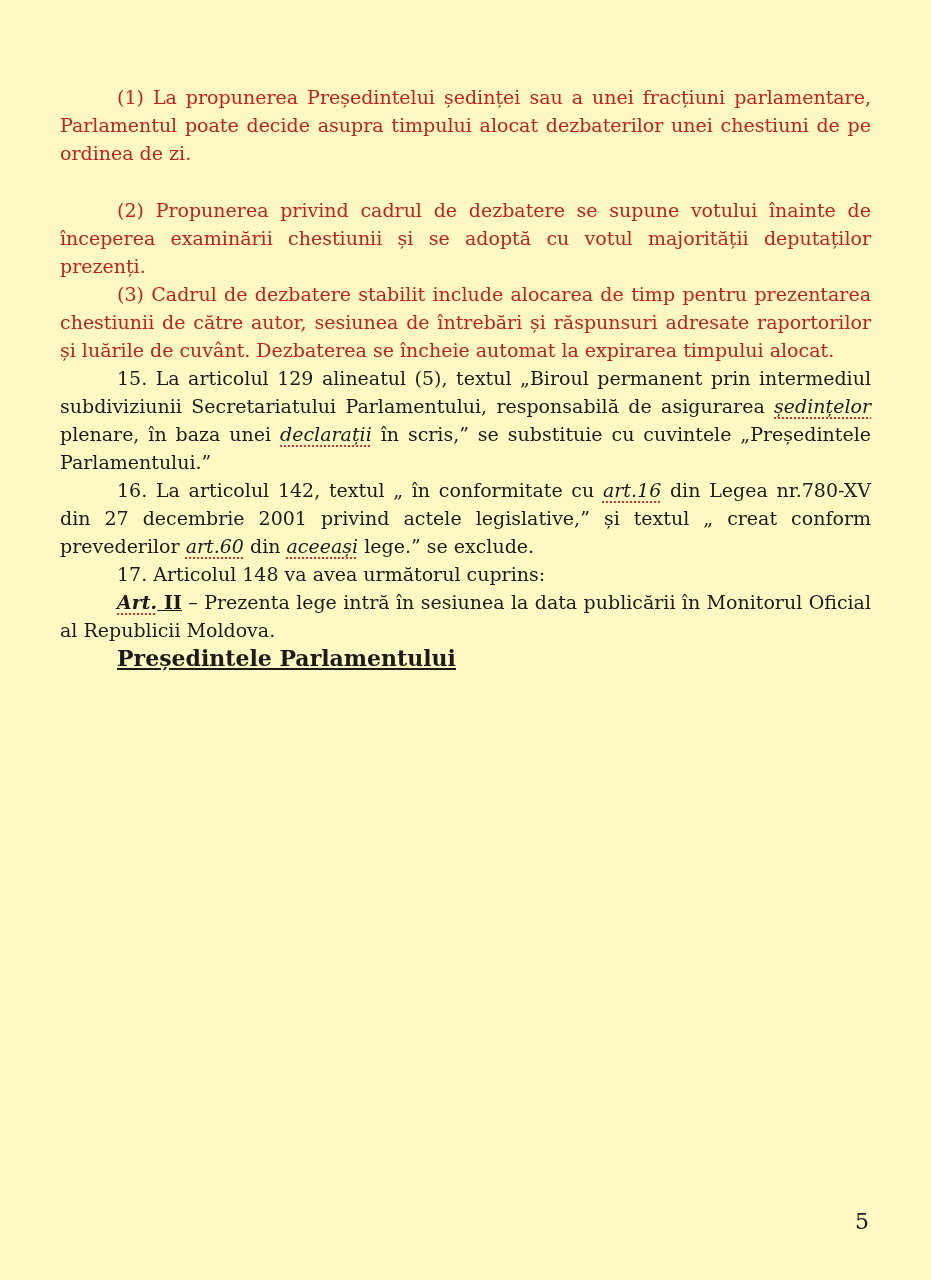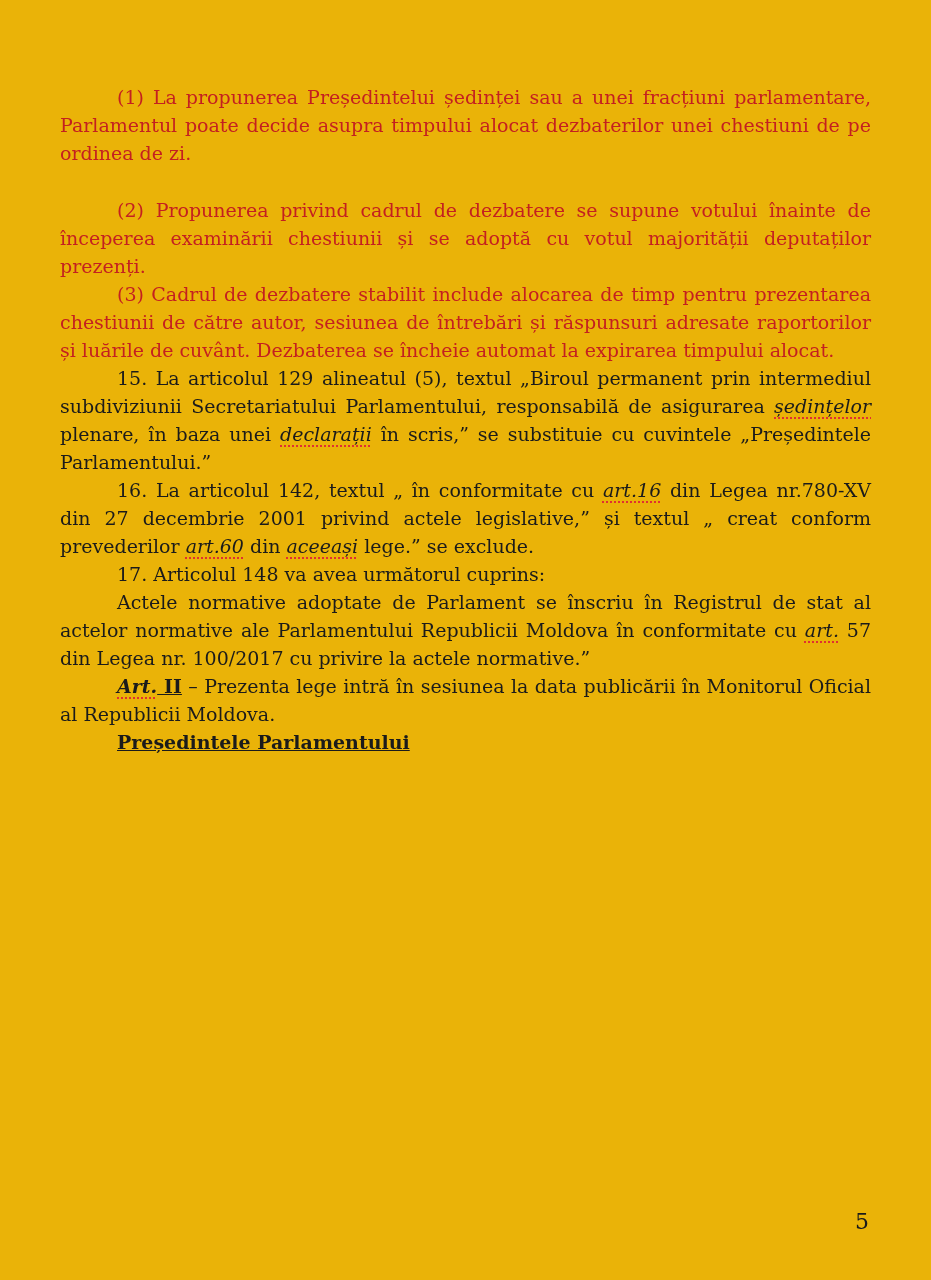--- a/index.html
+++ b/index.html
@@ -4,21 +4,21 @@
 <style>
   html, body {
     margin: 0;
     padding: 0;
     background: #ffffff;
   }
   .page {
     position: relative;
     width: 931px;
     height: 1280px;
-    background: #eab308;
+    background: #fef9c3;
     overflow: hidden;
     font-family: "DejaVu Serif", "Liberation Serif", serif;
     font-size: 19px;
     line-height: 28px;
     color: #1b1b1b;
   }
   .content {
     position: absolute;
     top: 83px;
     left: 60px;
@@ -36,21 +36,21 @@
     text-decoration-thickness: 2px;
     text-underline-offset: 4px;
     font-style: italic;
   }
   .kind-art2 { margin-top: 30px; }
   .kind-signature {
     margin-top: 86px;
     text-align: center;
     text-indent: 0;
     font-weight: bold;
-    font-size: 19px;
+    font-size: 22px;
   }
   .page-number {
     position: absolute;
     top: 1208px;
     right: 62px;
     font-size: 22px;
     line-height: 28px;
     color: #1b1b1b;
   }
 </style>
@@ -58,18 +58,17 @@
 <body>
 
 <div class="page">
   <div class="content">
       <p class="para" style="color: rgb(196, 32, 32);"><span>(1) La propunerea Președintelui ședinței sau a unei fracțiuni parlamentare, Parlamentul poate decide asupra timpului alocat dezbaterilor unei chestiuni de pe ordinea de zi.</span></p>
       <p class="para" style="color: rgb(196, 32, 32); margin-top: 29px;"><span>(2) Propunerea privind cadrul de dezbatere se supune votului înainte de începerea examinării chestiunii și se adoptă cu votul majorității deputaților prezenți.</span></p>
       <p class="para" style="color: rgb(196, 32, 32);"><span>(3) Cadrul de dezbatere stabilit include alocarea de timp pentru prezentarea chestiunii de către autor, sesiunea de întrebări și răspunsuri adresate raportorilor și luările de cuvânt. Dezbaterea se încheie automat la expirarea timpului alocat.</span></p>
       <p class="para"><span>15. La articolul 129 alineatul (5), textul „Biroul permanent prin intermediul subdiviziunii Secretariatului Parlamentului, responsabilă de asigurarea </span><span class="sp" style="text-decoration-color: rgb(224, 48, 48);">ședințelor</span><span> plenare, în baza unei </span><span class="sp" style="text-decoration-color: rgb(224, 48, 48);">declarații</span><span> în scris,” se substituie cu cuvintele „Președintele Parlamentului.”</span></p>
       <p class="para"><span>16. La articolul 142, textul „ în conformitate cu </span><span class="sp" style="text-decoration-color: rgb(224, 48, 48);">art.16</span><span> din Legea nr.780-XV din 27 decembrie 2001 privind actele legislative,” și textul „ creat conform prevederilor </span><span class="sp" style="text-decoration-color: rgb(224, 48, 48);">art.60</span><span> din </span><span class="sp" style="text-decoration-color: rgb(224, 48, 48);">aceeași</span><span> lege.” se exclude.</span></p>
       <p class="para"><span>17. Articolul 148 va avea următorul cuprins:</span></p>
-      <p class="para"><span>Actele normative adoptate de Parlament se înscriu în Registrul de stat al actelor normative ale Parlamentului Republicii Moldova în conformitate cu </span><span class="sp" style="text-decoration-color: rgb(224, 48, 48);">art.</span><span> 57 din Legea nr. 100/2017 cu privire la actele normative.”</span></p>
       <p class="para kind-art2"><span class="b sp" style="text-decoration-color: rgb(224, 48, 48);">Art.</span><span class="b"> II</span><span> – Prezenta lege intră în sesiunea la data publicării în Monitorul Oficial al Republicii Moldova.</span></p>
       <p class="para kind-signature"><span class="b">Președintele Parlamentului</span></p>
     </div>
   <div class="page-number">5</div>
 </div>
 
 </body></html>

